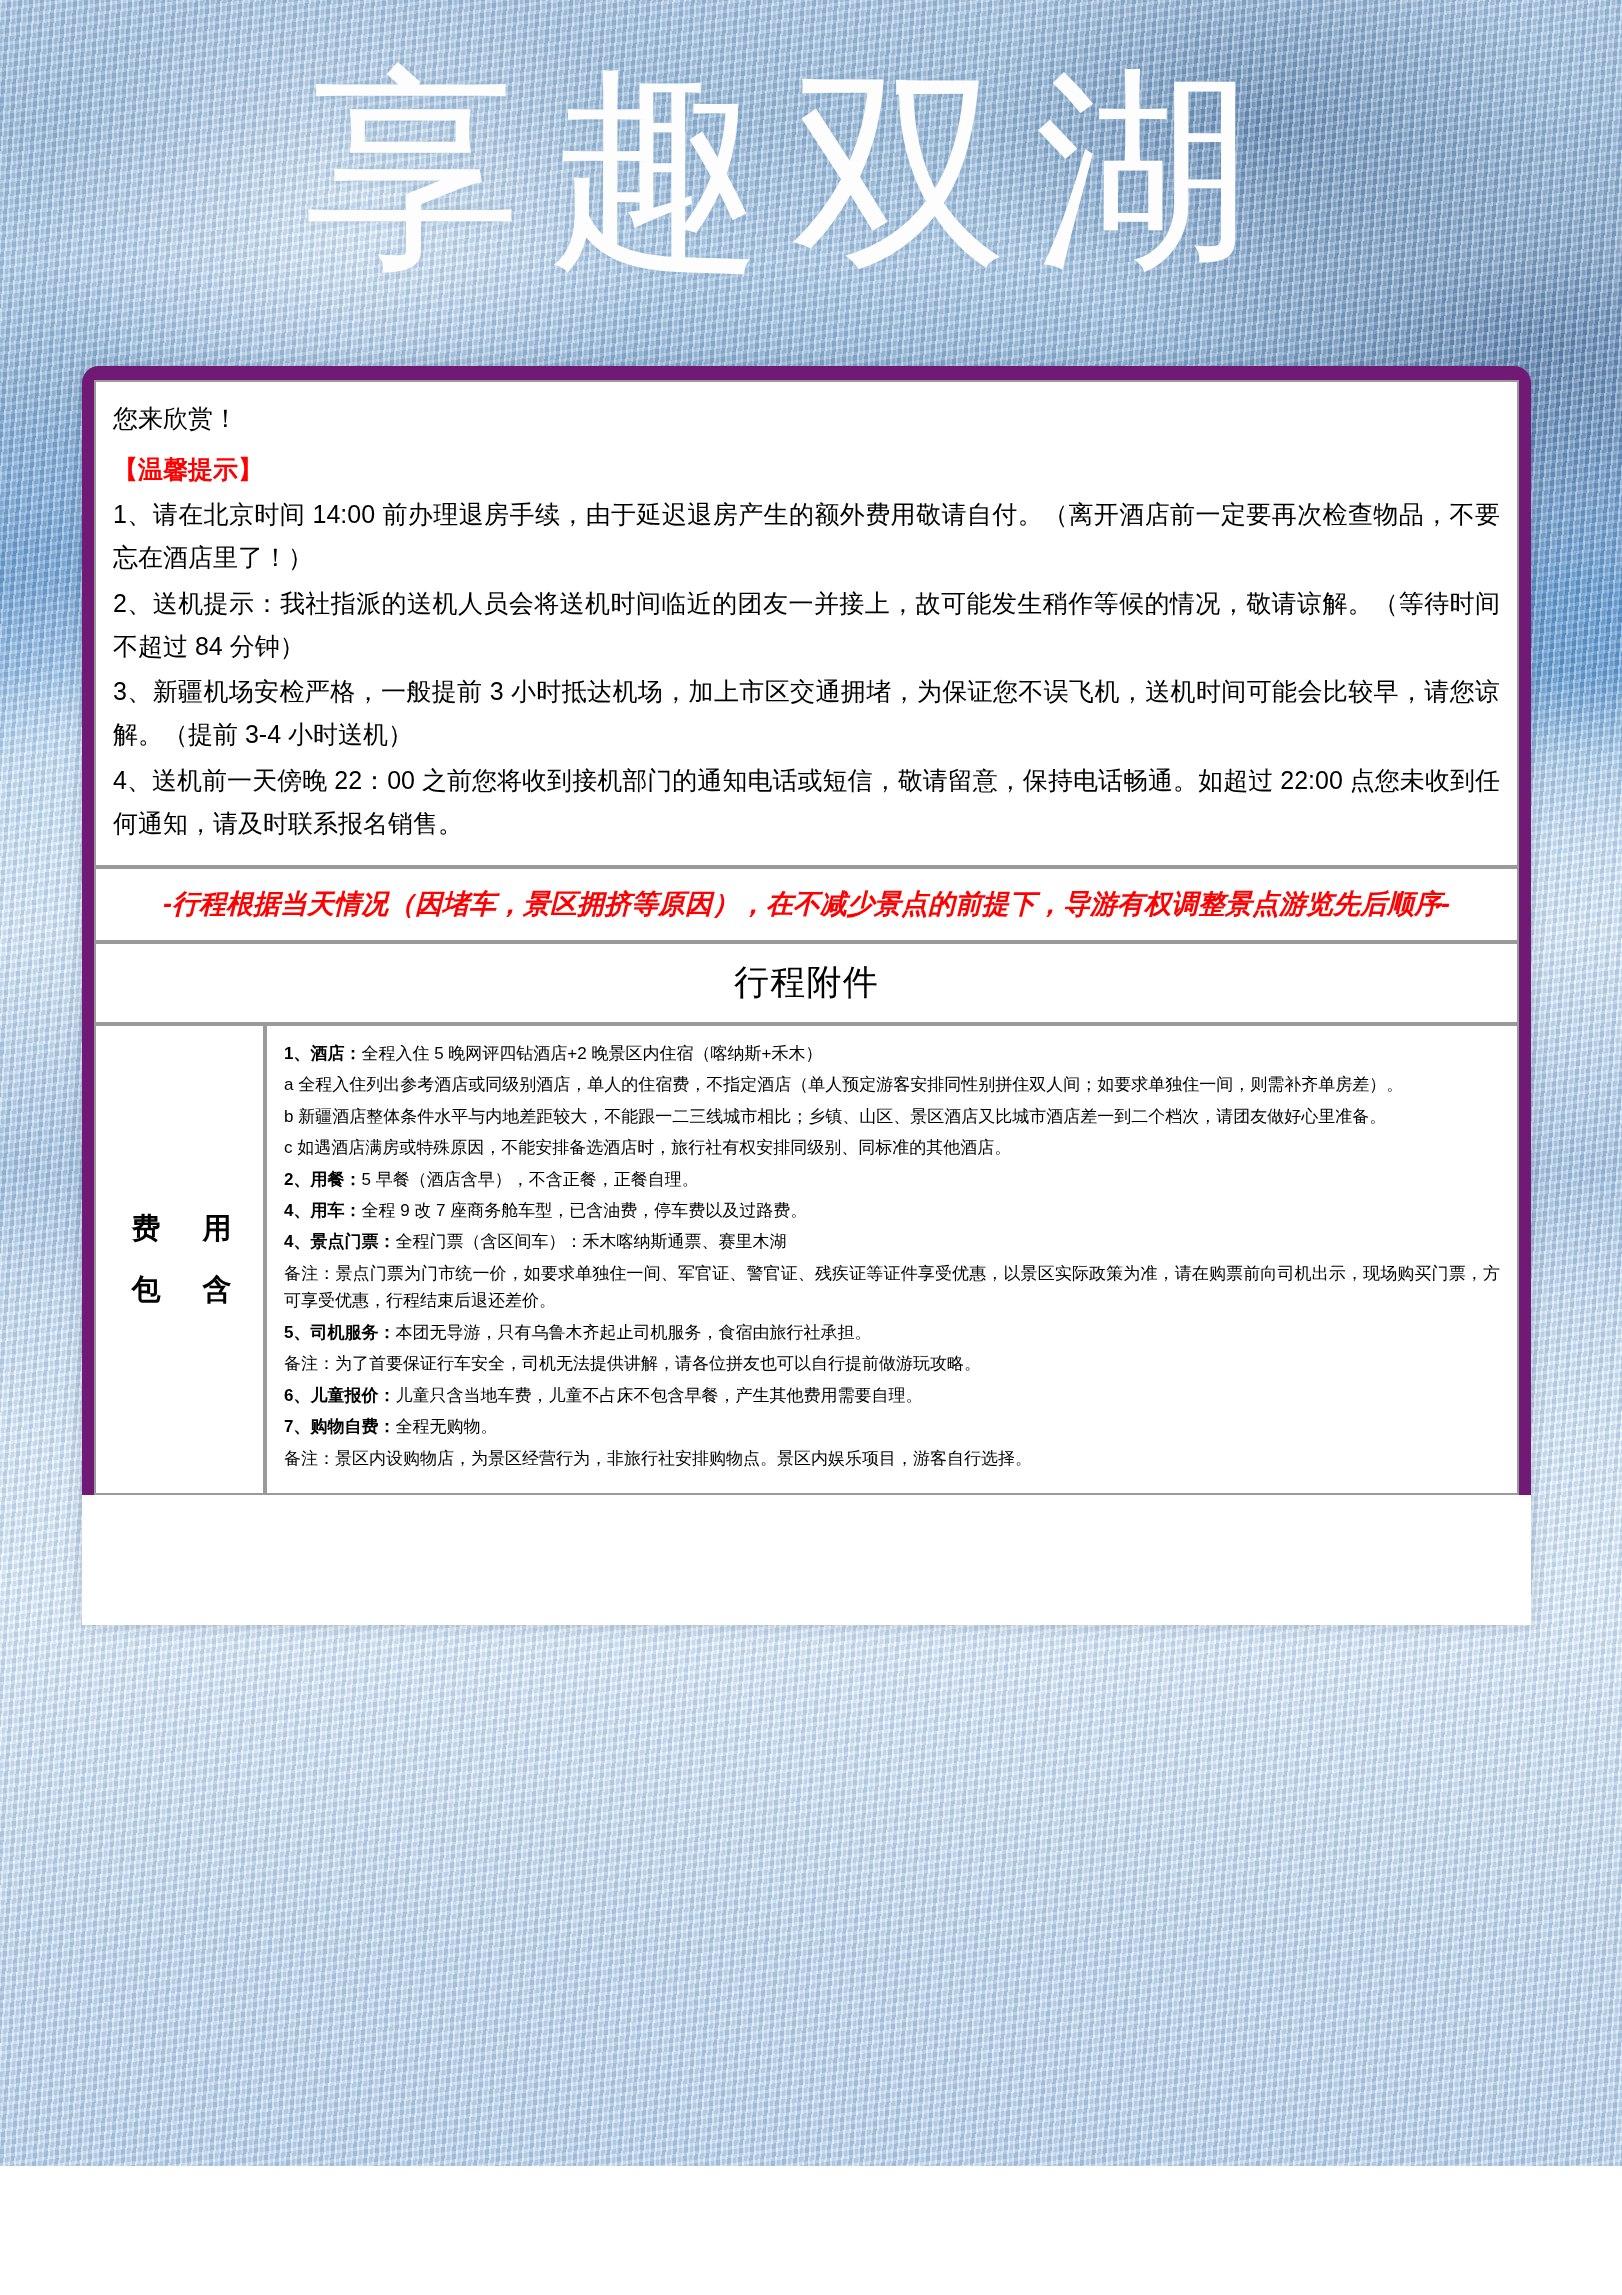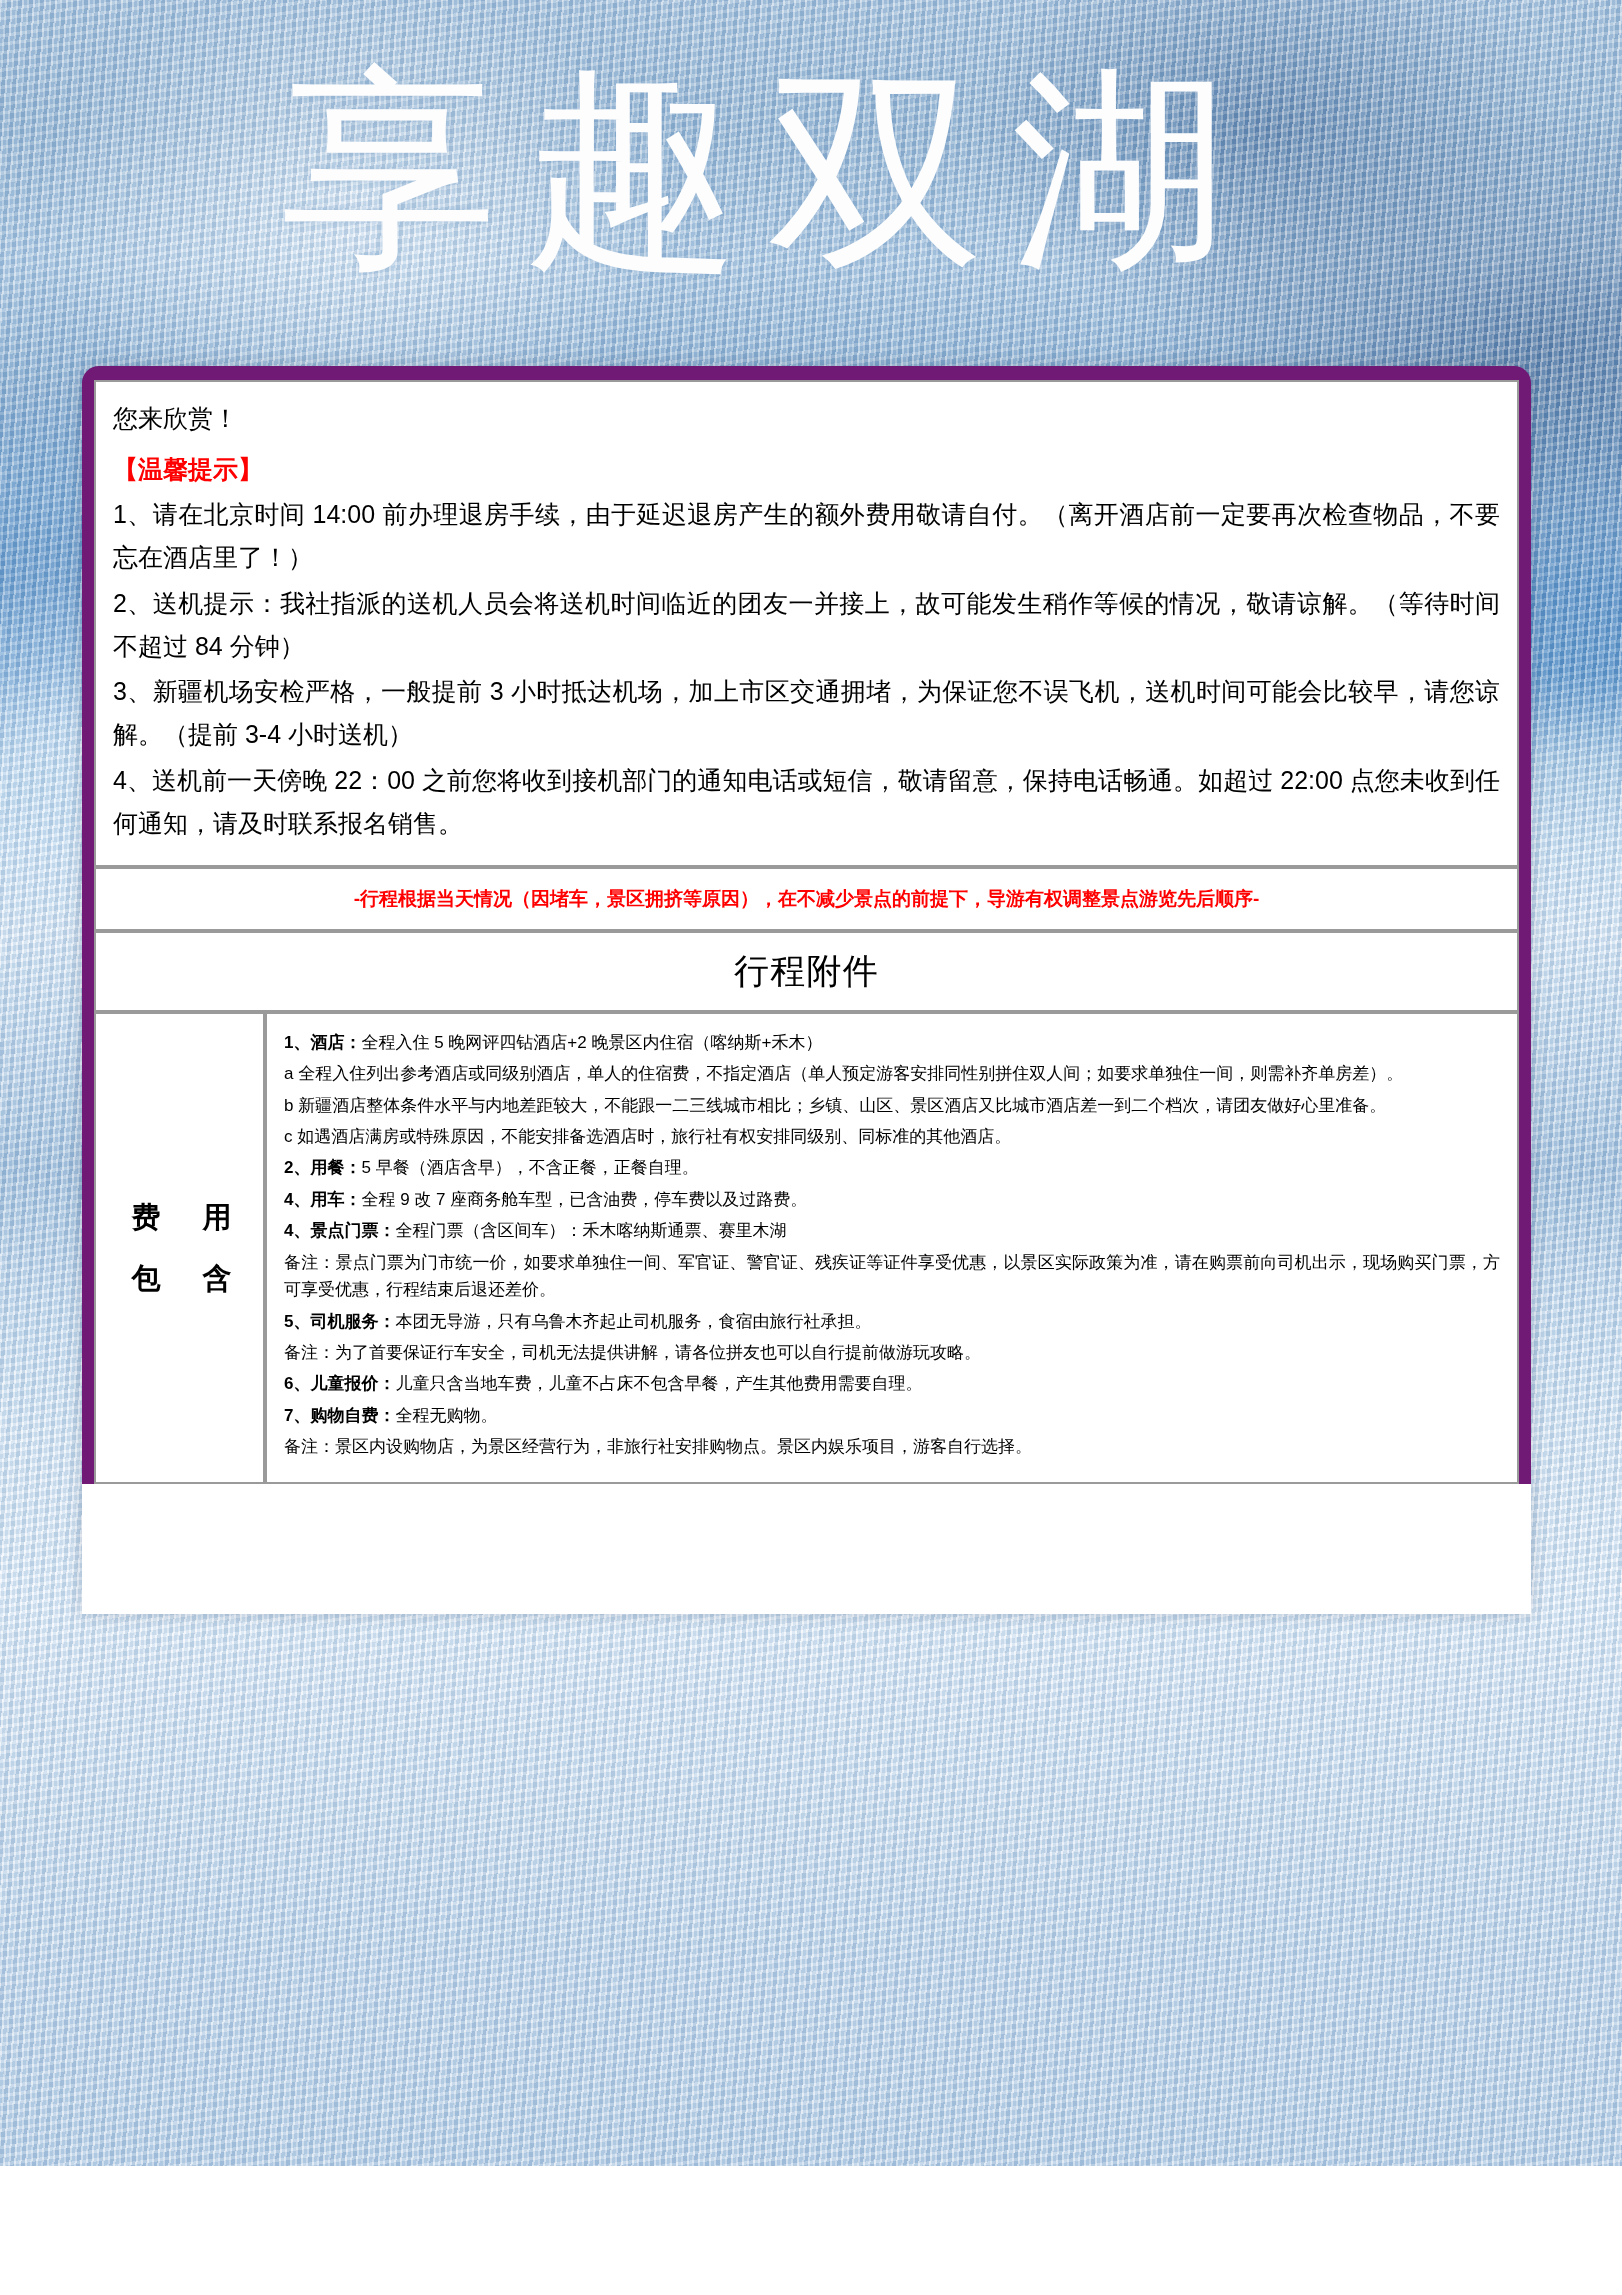--- a/index.html
+++ b/index.html
@@ -86,20 +86,21 @@
     height: 334px;
     color: #fdfdfd;
     font-size: 216px;
     line-height: 327px;
     letter-spacing: 27.5px;
     white-space: nowrap;
     font-weight: 400;
     text-shadow: 0 0 9.2px rgba(120,160,200,0.45);
     z-index: 1;
     font-family: "DejaVu Sans", sans-serif;
+    text-align: center;
   }
 
   
   .sheet {
     position: absolute;
     left: 82px;
     top: 366px;
     width: 1449px;
     background: #701a75;
     border-radius: 17px 17px 0 0;
@@ -142,24 +143,25 @@
     color: #ff0000;
     font-weight: bold;
     margin: 0 0 9.2px 0;
     font-size: 25px;
   }
 
   
   .red-banner {
     color: #ff0000;
     font-weight: bold;
-    font-size: 19px;
+    font-size: 27px;
     text-align: center;
     padding: 17px 13px 17px 13px;
     line-height: 1.4;
+    font-style: italic;
   }
 
   
   .section-title {
     text-align: center;
     font-size: 35px;
     color: #000000;
     padding: 14.4px 6.5px 15.7px 6.5px;
     letter-spacing: 1.3px;
   }

